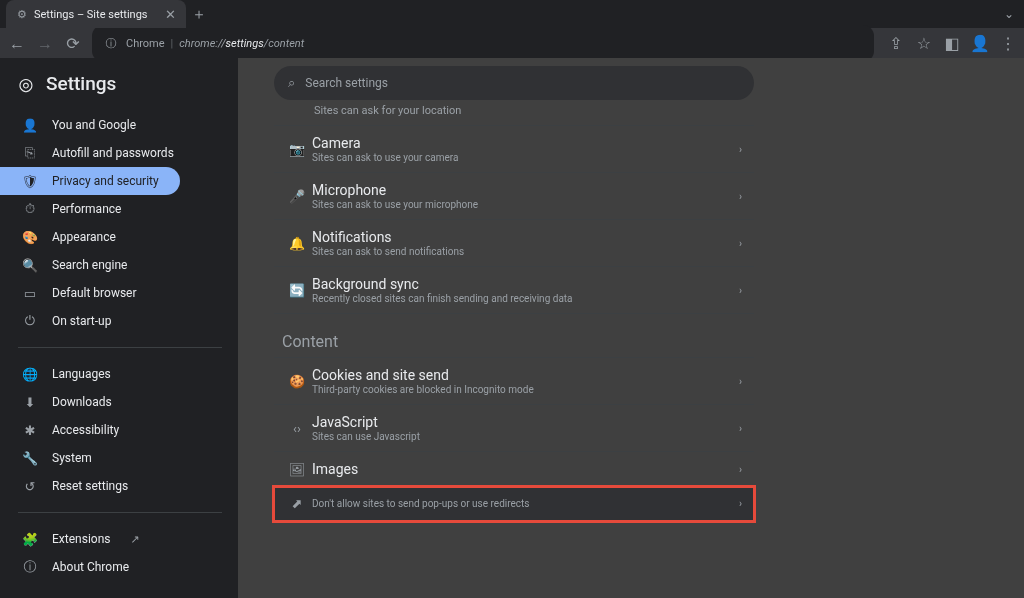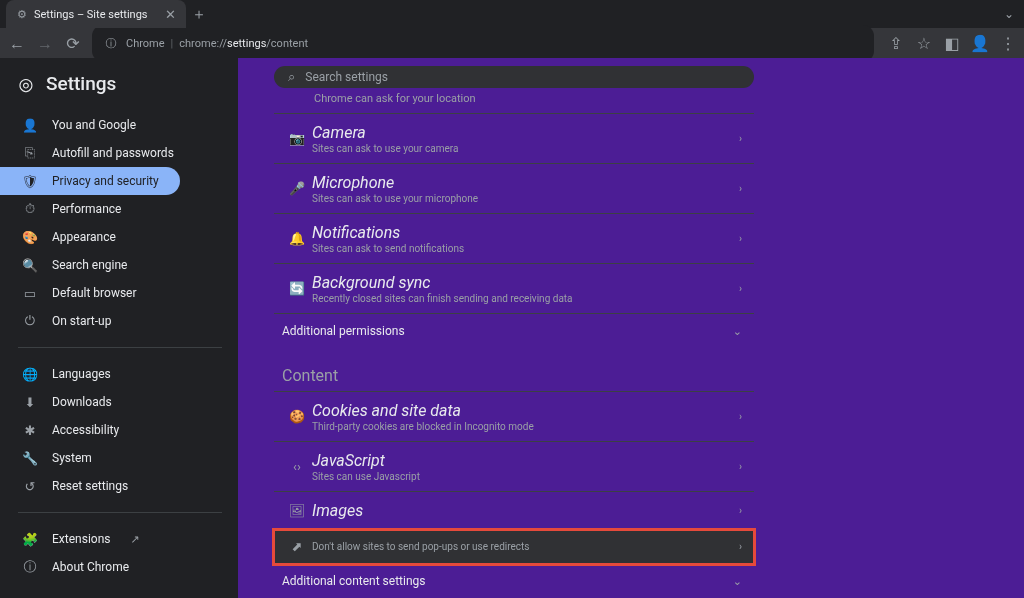--- a/index.html
+++ b/index.html
@@ -13,21 +13,21 @@
 .newtab { width: 26px; display: flex; align-items: center; justify-content: center; color: #9aa0a6; font-size: 15px; cursor: pointer; }
 .tabstrip-chevron { margin-left: auto; width: 30px; display: flex; align-items: center; justify-content: center; color: #9aa0a6; font-size: 12px; cursor: pointer; }
 
 
 .toolbar { height: 30px; background: #35363a; display: flex; align-items: center; padding: 0 8px; gap: 10px; }
 .toolbar .nav-icon { width: 18px; height: 18px; display: inline-flex; align-items: center; justify-content: center; color: #9aa0a6; cursor: pointer; }
 .toolbar .nav-icon.disabled { opacity: .45; cursor: default; }
 .omnibox { flex: 1; height: 37px; background: #202124; border-radius: 11px; display: flex; align-items: center; padding: 0 10px; gap: 6px; font-size: 11px; color: #9aa0a6; }
 .omnibox .chrome-label { color: #9aa0a6; }
 .omnibox .sep { color: #5f6368; }
-.omnibox .url-path { color: #e8eaed; }
+.omnibox .url-path { color: #e8eaed; font-style: italic; }
 .omnibox .url-path .dim { color: #9aa0a6; }
 .toolbar .right-icons { display: flex; align-items: center; gap: 12px; margin-left: 4px; }
 .toolbar .right-icons .ico { width: 16px; height: 16px; display: inline-flex; align-items: center; justify-content: center; color: #9aa0a6; cursor: pointer; }
 
 
 .page { display: flex; height: calc(598px - 28px - 30px); }
 
 
 .sidebar { width: 238px; background: #202124; padding-top: 14px; overflow: hidden; }
 .app-title-row { display: flex; align-items: center; gap: 10px; padding: 0 16px 12px 16px; }
@@ -36,34 +36,34 @@
 
 .side-group { padding: 4px 8px 4px 0; }
 .side-item { display: flex; align-items: center; gap: 14px; height: 28px; padding: 0 0 0 22px; font-size: 12px; color: #e8eaed; border-radius: 0 14px 14px 0; cursor: pointer; }
 .side-item .side-icon { width: 16px; height: 16px; display: inline-flex; align-items: center; justify-content: center; font-size: 13px; color: #9aa0a6; }
 .side-item.selected { background: #8ab4f8; color: #202124; width: 180px; }
 .side-item.selected .side-icon { color: #202124; }
 .side-divider { height: 1px; background: #3c4043; margin: 8px 16px 8px 18px; }
 .side-item .ext-arrow { margin-left: 6px; font-size: 11px; color: #9aa0a6; }
 
 
-.main { flex: 1; background: #4c1d95; display: flex; flex-direction: column; align-items: flex-start; padding-left: 36px; }
+.main { flex: 1; background: #404040; display: flex; flex-direction: column; align-items: flex-start; padding-left: 36px; }
 .search-row { width: 480px; height: 34px; background: #303134; border-radius: 20px; display: flex; align-items: center; padding: 0 14px; gap: 10px; margin: 8px 0 4px 0; }
 .search-row .search-ico { color: #9aa0a6; font-size: 13px; }
 .search-row input { flex: 1; background: transparent; border: none; outline: none; color: #e8eaed; font-size: 12px; }
 .search-row input::placeholder { color: #9aa0a6; }
 
 .panel { width: 480px; }
 
 .list-card { border-top: 1px solid #3c4043; }
 .list-card .row { display: flex; align-items: center; padding: 9px 12px 9px 8px; border-bottom: 1px solid #3c4043; cursor: pointer; position: relative; }
 .list-card .row.highlighted { outline: 3px solid #e64a3b; outline-offset: -1px; background:#303134; }
 .row .row-icon { width: 30px; display: inline-flex; align-items: center; justify-content: center; color: #9aa0a6; font-size: 13px; }
 .row .row-text { flex: 1; display: flex; flex-direction: column; gap: 1px; }
-.row .row-title { font-size: 16px; color: #e8eaed; font-style: italic; }
+.row .row-title { font-size: 14px; color: #e8eaed; }
 .row .row-sub { font-size: 10px; color: #9aa0a6; }
 .row .row-chevron { color: #9aa0a6; font-size: 10px; }
 
 .truncated-sub { font-size: 11px; color: #9aa0a6; padding: 0 0 8px 40px; }
 
 .section-label { font-size: 16px; color: #9aa0a6; padding: 18px 0 6px 8px; }
 
 .expander-row { display: flex; align-items: center; justify-content: space-between; padding: 10px 12px 10px 8px; font-size: 12px; color: #e8eaed; cursor: pointer; }
 .expander-row .chev { font-size: 11px; color: #9aa0a6; }
 
@@ -198,21 +198,21 @@
       </div>
   </div>
 
   <div class="main">
     <div class="search-row">
       <span class="search-ico i-search"></span>
       <input type="text" placeholder="Search settings" style="">
     </div>
 
     <div class="panel">
-      <div class="truncated-sub">Chrome can ask for your location</div>
+      <div class="truncated-sub">Sites can ask for your location</div>
 
       <div class="list-card" id="perm-list">
           <div class="row">
             <span class="row-icon">📷</span>
             <div class="row-text">
               <div class="row-title">Camera</div>
               <div class="row-sub">Sites can ask to use your camera</div>
             </div>
             <span class="row-chevron i-chev-right"></span>
           </div>
@@ -235,32 +235,28 @@
           <div class="row">
             <span class="row-icon">🔄</span>
             <div class="row-text">
               <div class="row-title">Background sync</div>
               <div class="row-sub">Recently closed sites can finish sending and receiving data</div>
             </div>
             <span class="row-chevron i-chev-right"></span>
           </div>
         </div>
 
-      <div class="expander-row">
-        <span>Additional permissions</span>
-        <span class="chev i-chev-down"></span>
-      </div>
 
       <div class="section-label">Content</div>
 
       <div class="list-card" id="content-list">
           <div class="row">
             <span class="row-icon">🍪</span>
             <div class="row-text">
-              <div class="row-title">Cookies and site data</div>
+              <div class="row-title">Cookies and site send</div>
               <div class="row-sub">Third-party cookies are blocked in Incognito mode</div>
             </div>
             <span class="row-chevron i-chev-right"></span>
           </div>
           <div class="row">
             <span class="row-icon">‹›</span>
             <div class="row-text">
               <div class="row-title">JavaScript</div>
               <div class="row-sub">Sites can use Javascript</div>
             </div>
@@ -275,20 +271,16 @@
           </div>
           <div class="row highlighted">
             <span class="row-icon">⬈</span>
             <div class="row-text">
               <div class="row-sub">Don't allow sites to send pop-ups or use redirects</div>
             </div>
             <span class="row-chevron i-chev-right"></span>
           </div>
         </div>
 
-      <div class="expander-row">
-        <span>Additional content settings</span>
-        <span class="chev i-chev-down"></span>
-      </div>
     </div>
   </div>
 
 </div>
 
 </body></html>

